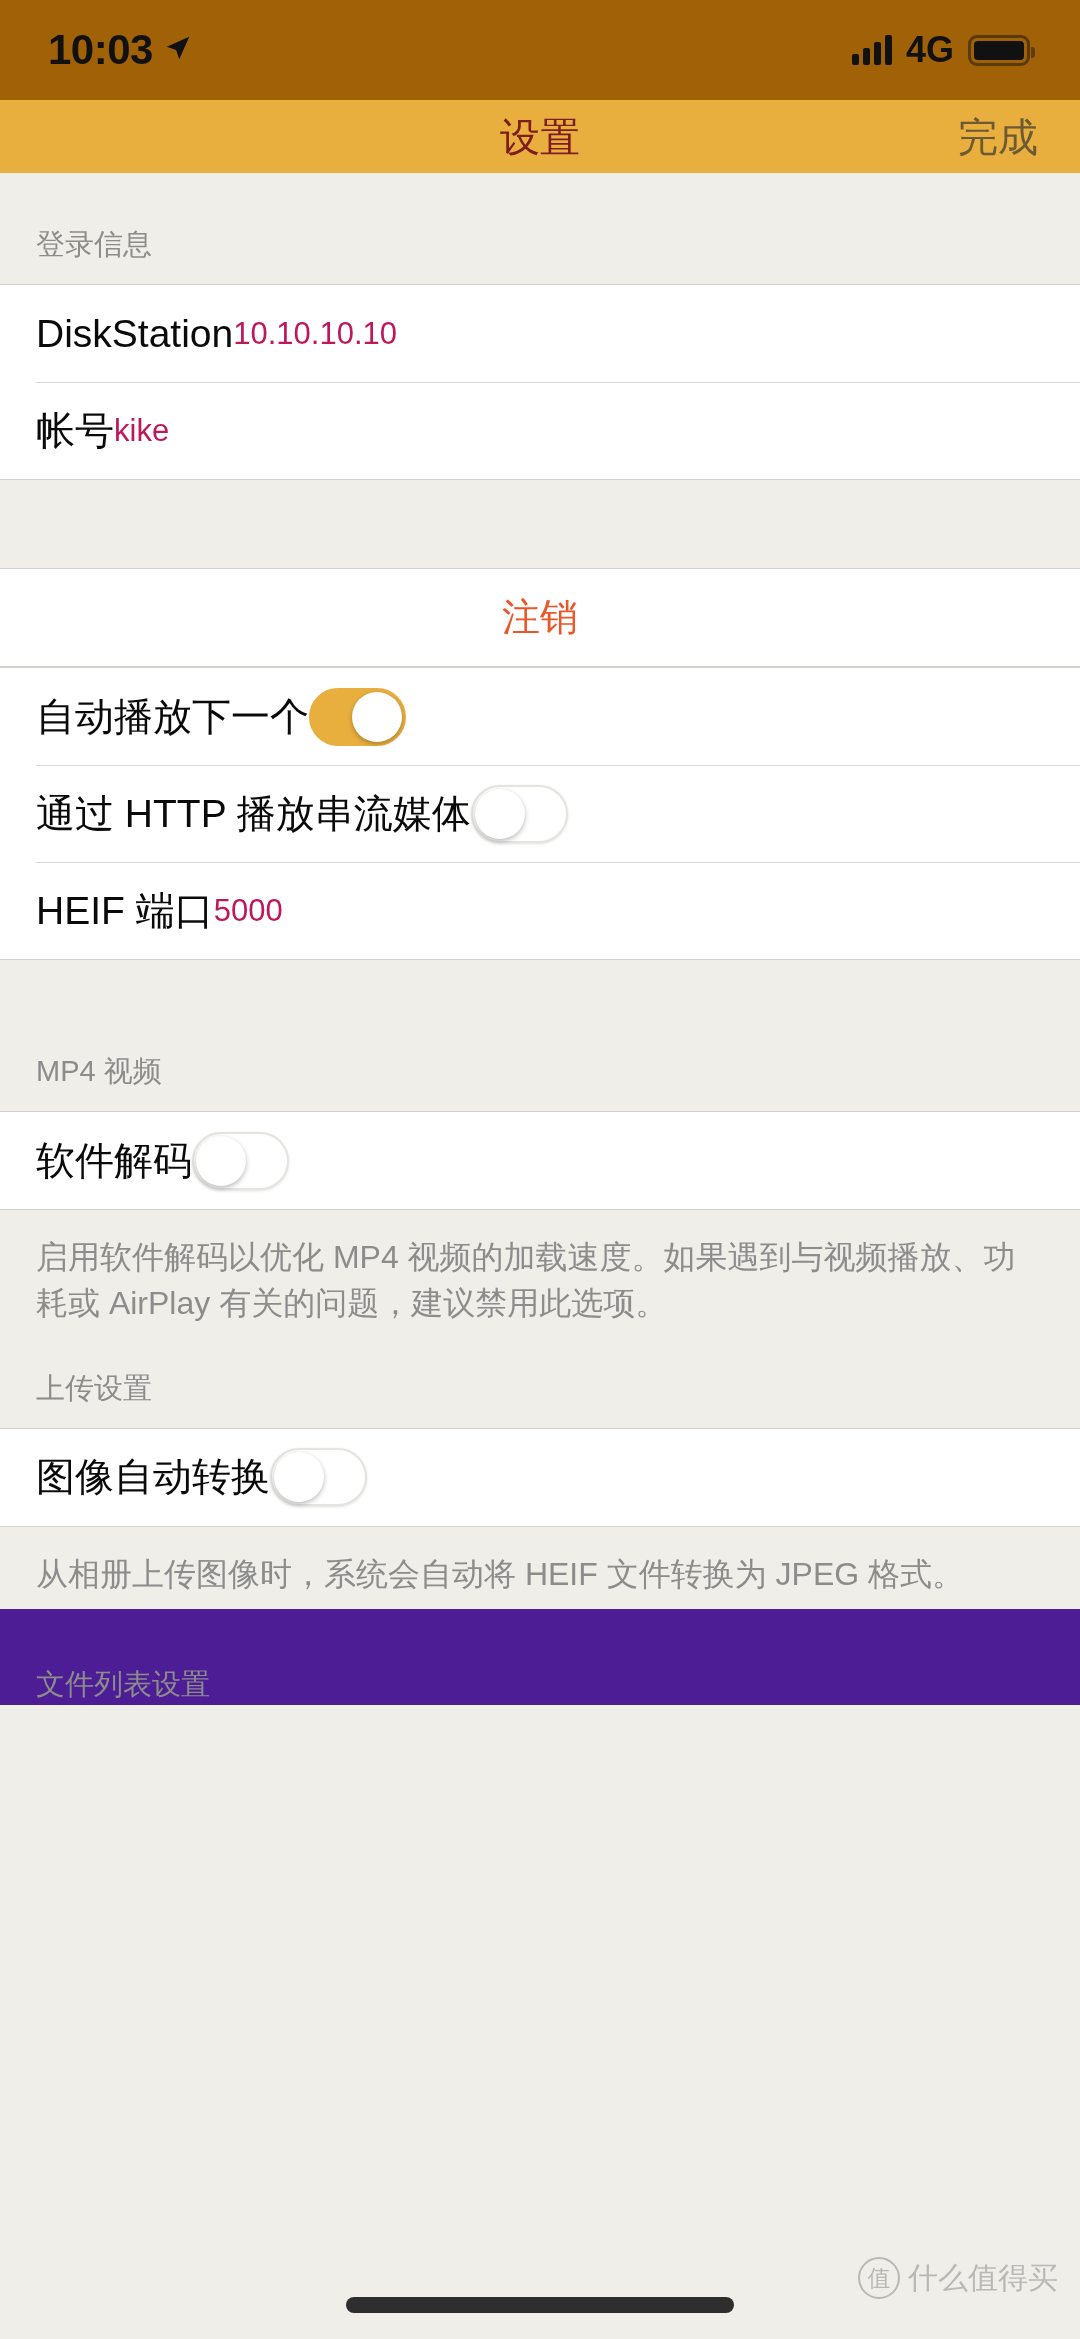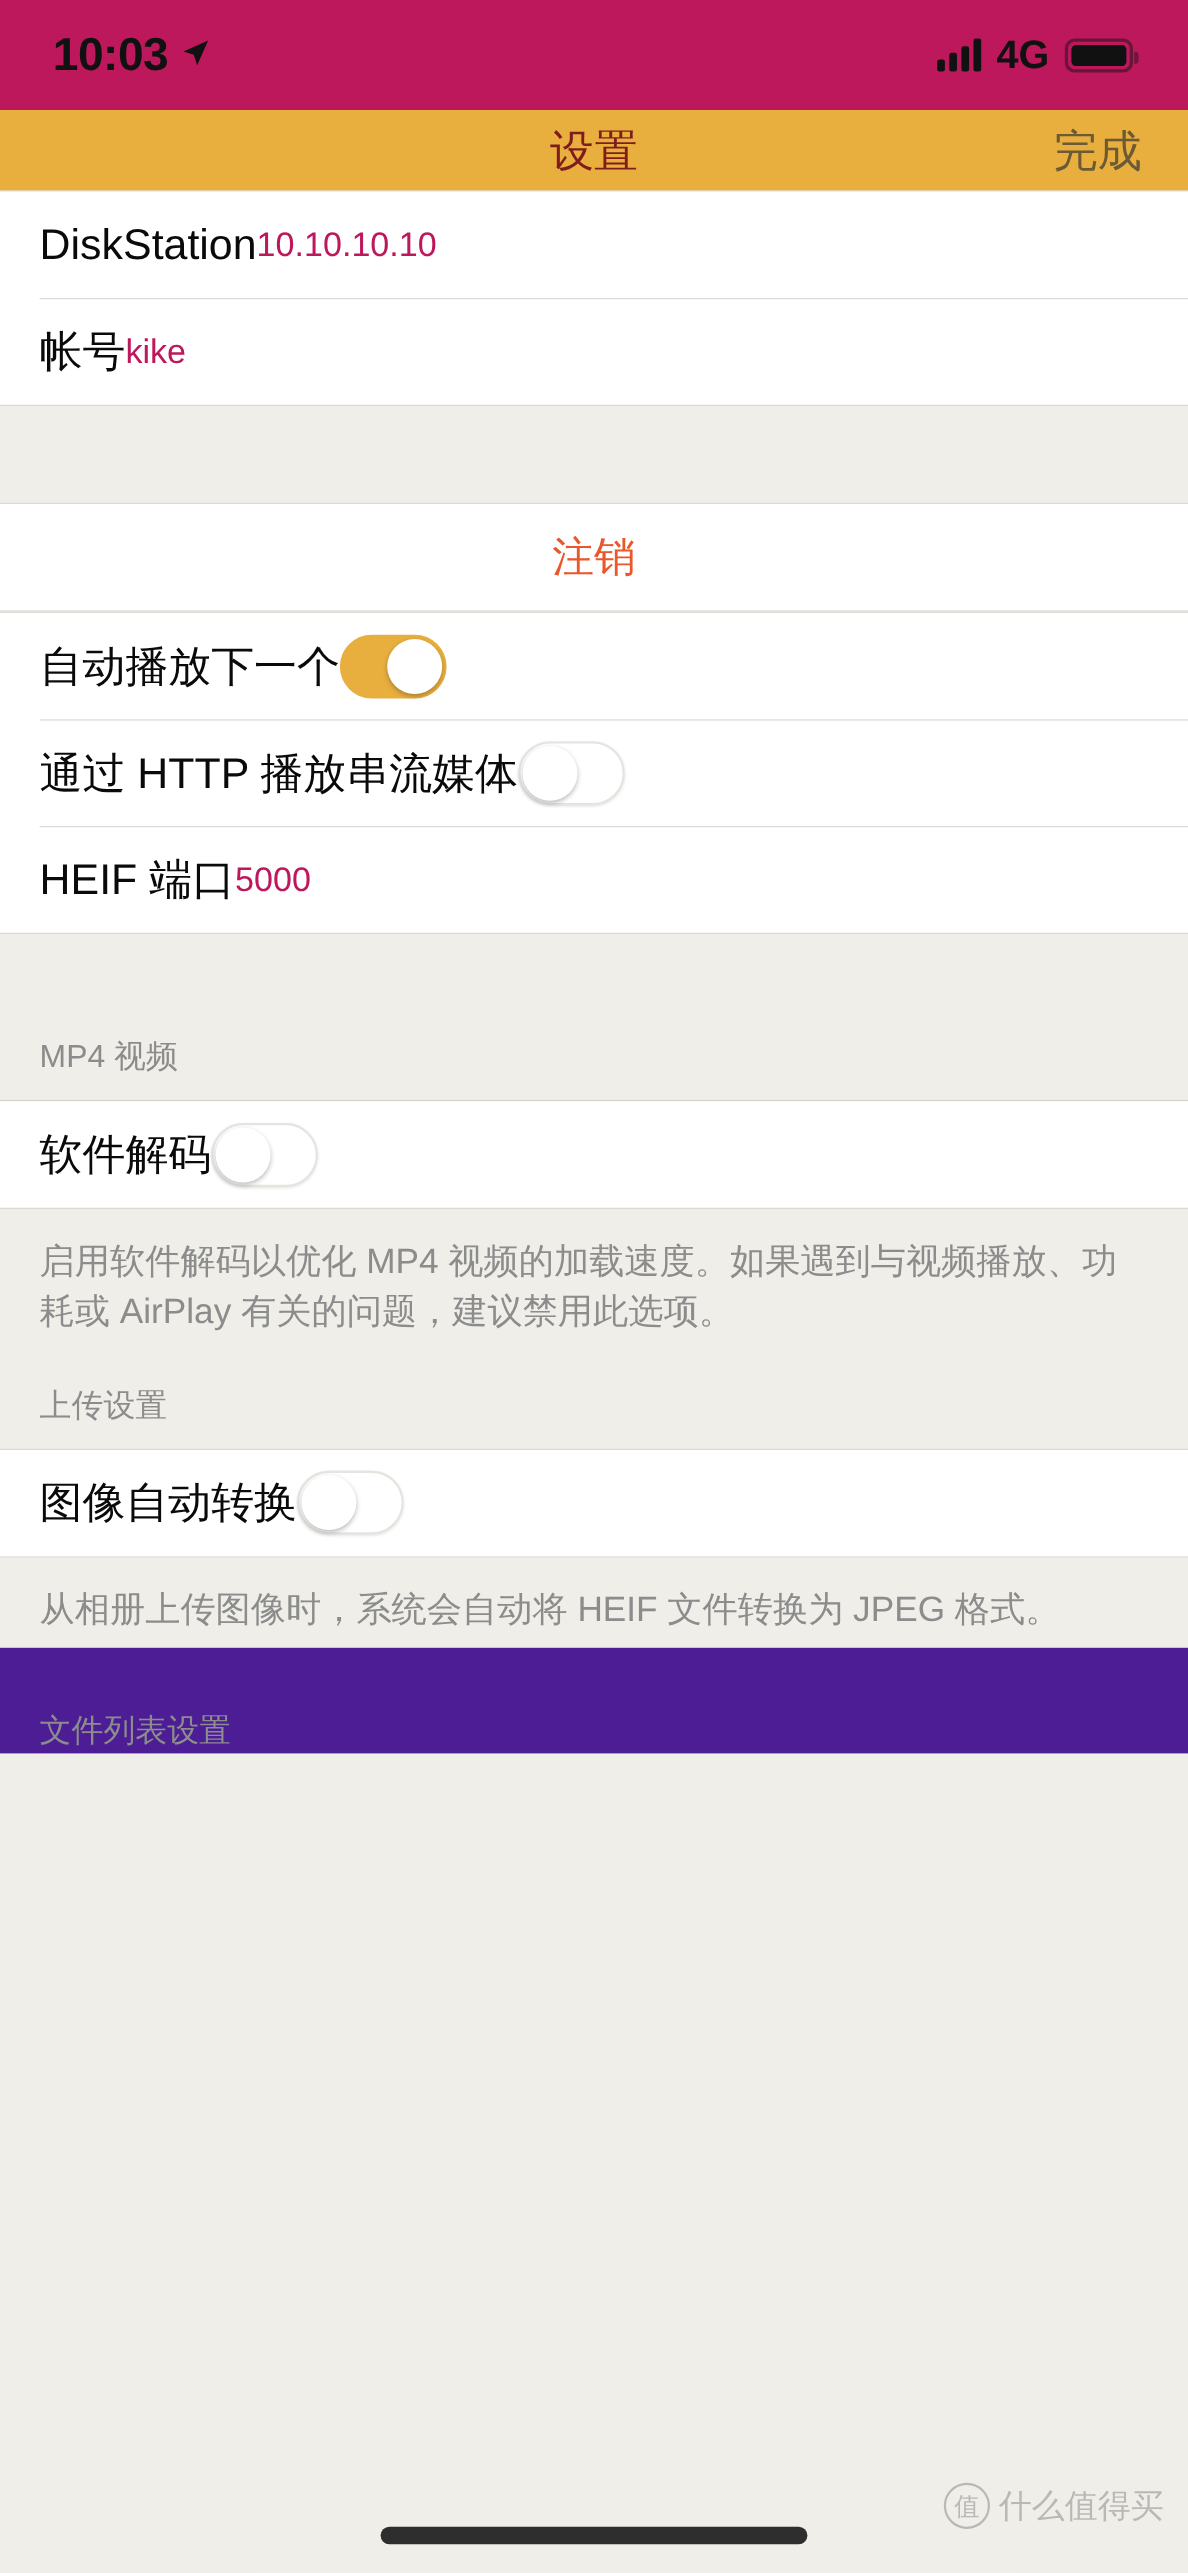--- a/index.html
+++ b/index.html
@@ -15,21 +15,21 @@
     position: relative;
     width: 1080px;
     height: 2339px;
     overflow: hidden;
     background: #EFEEE9;
   }
 
   
   .statusbar {
     height: 100px;
-    background: #be185d;
+    background: #a16207;
     display: flex;
     align-items: center;
     justify-content: space-between;
     padding: 0 50px 0 48px;
     box-sizing: border-box;
     gap: 40px;
   }
   .status-left {
     display: flex;
     align-items: center;
@@ -282,20 +282,21 @@
           <span class="battery-fill"></span>
         </span>
     </div>
   </div>
 
   <div class="navbar">
     <div class="nav-title">设置</div>
     <div class="nav-done">完成</div>
   </div>
 
+  <div class="group-header">登录信息</div>
   <div class="cells">
     <div class="cell">
       <span class="cell-label">DiskStation</span>
       <span class="cell-value">10.10.10.10</span>
     </div>
     <div class="cell">
       <span class="cell-label">帐号</span>
       <span class="cell-value">kike</span>
     </div>
   </div>

